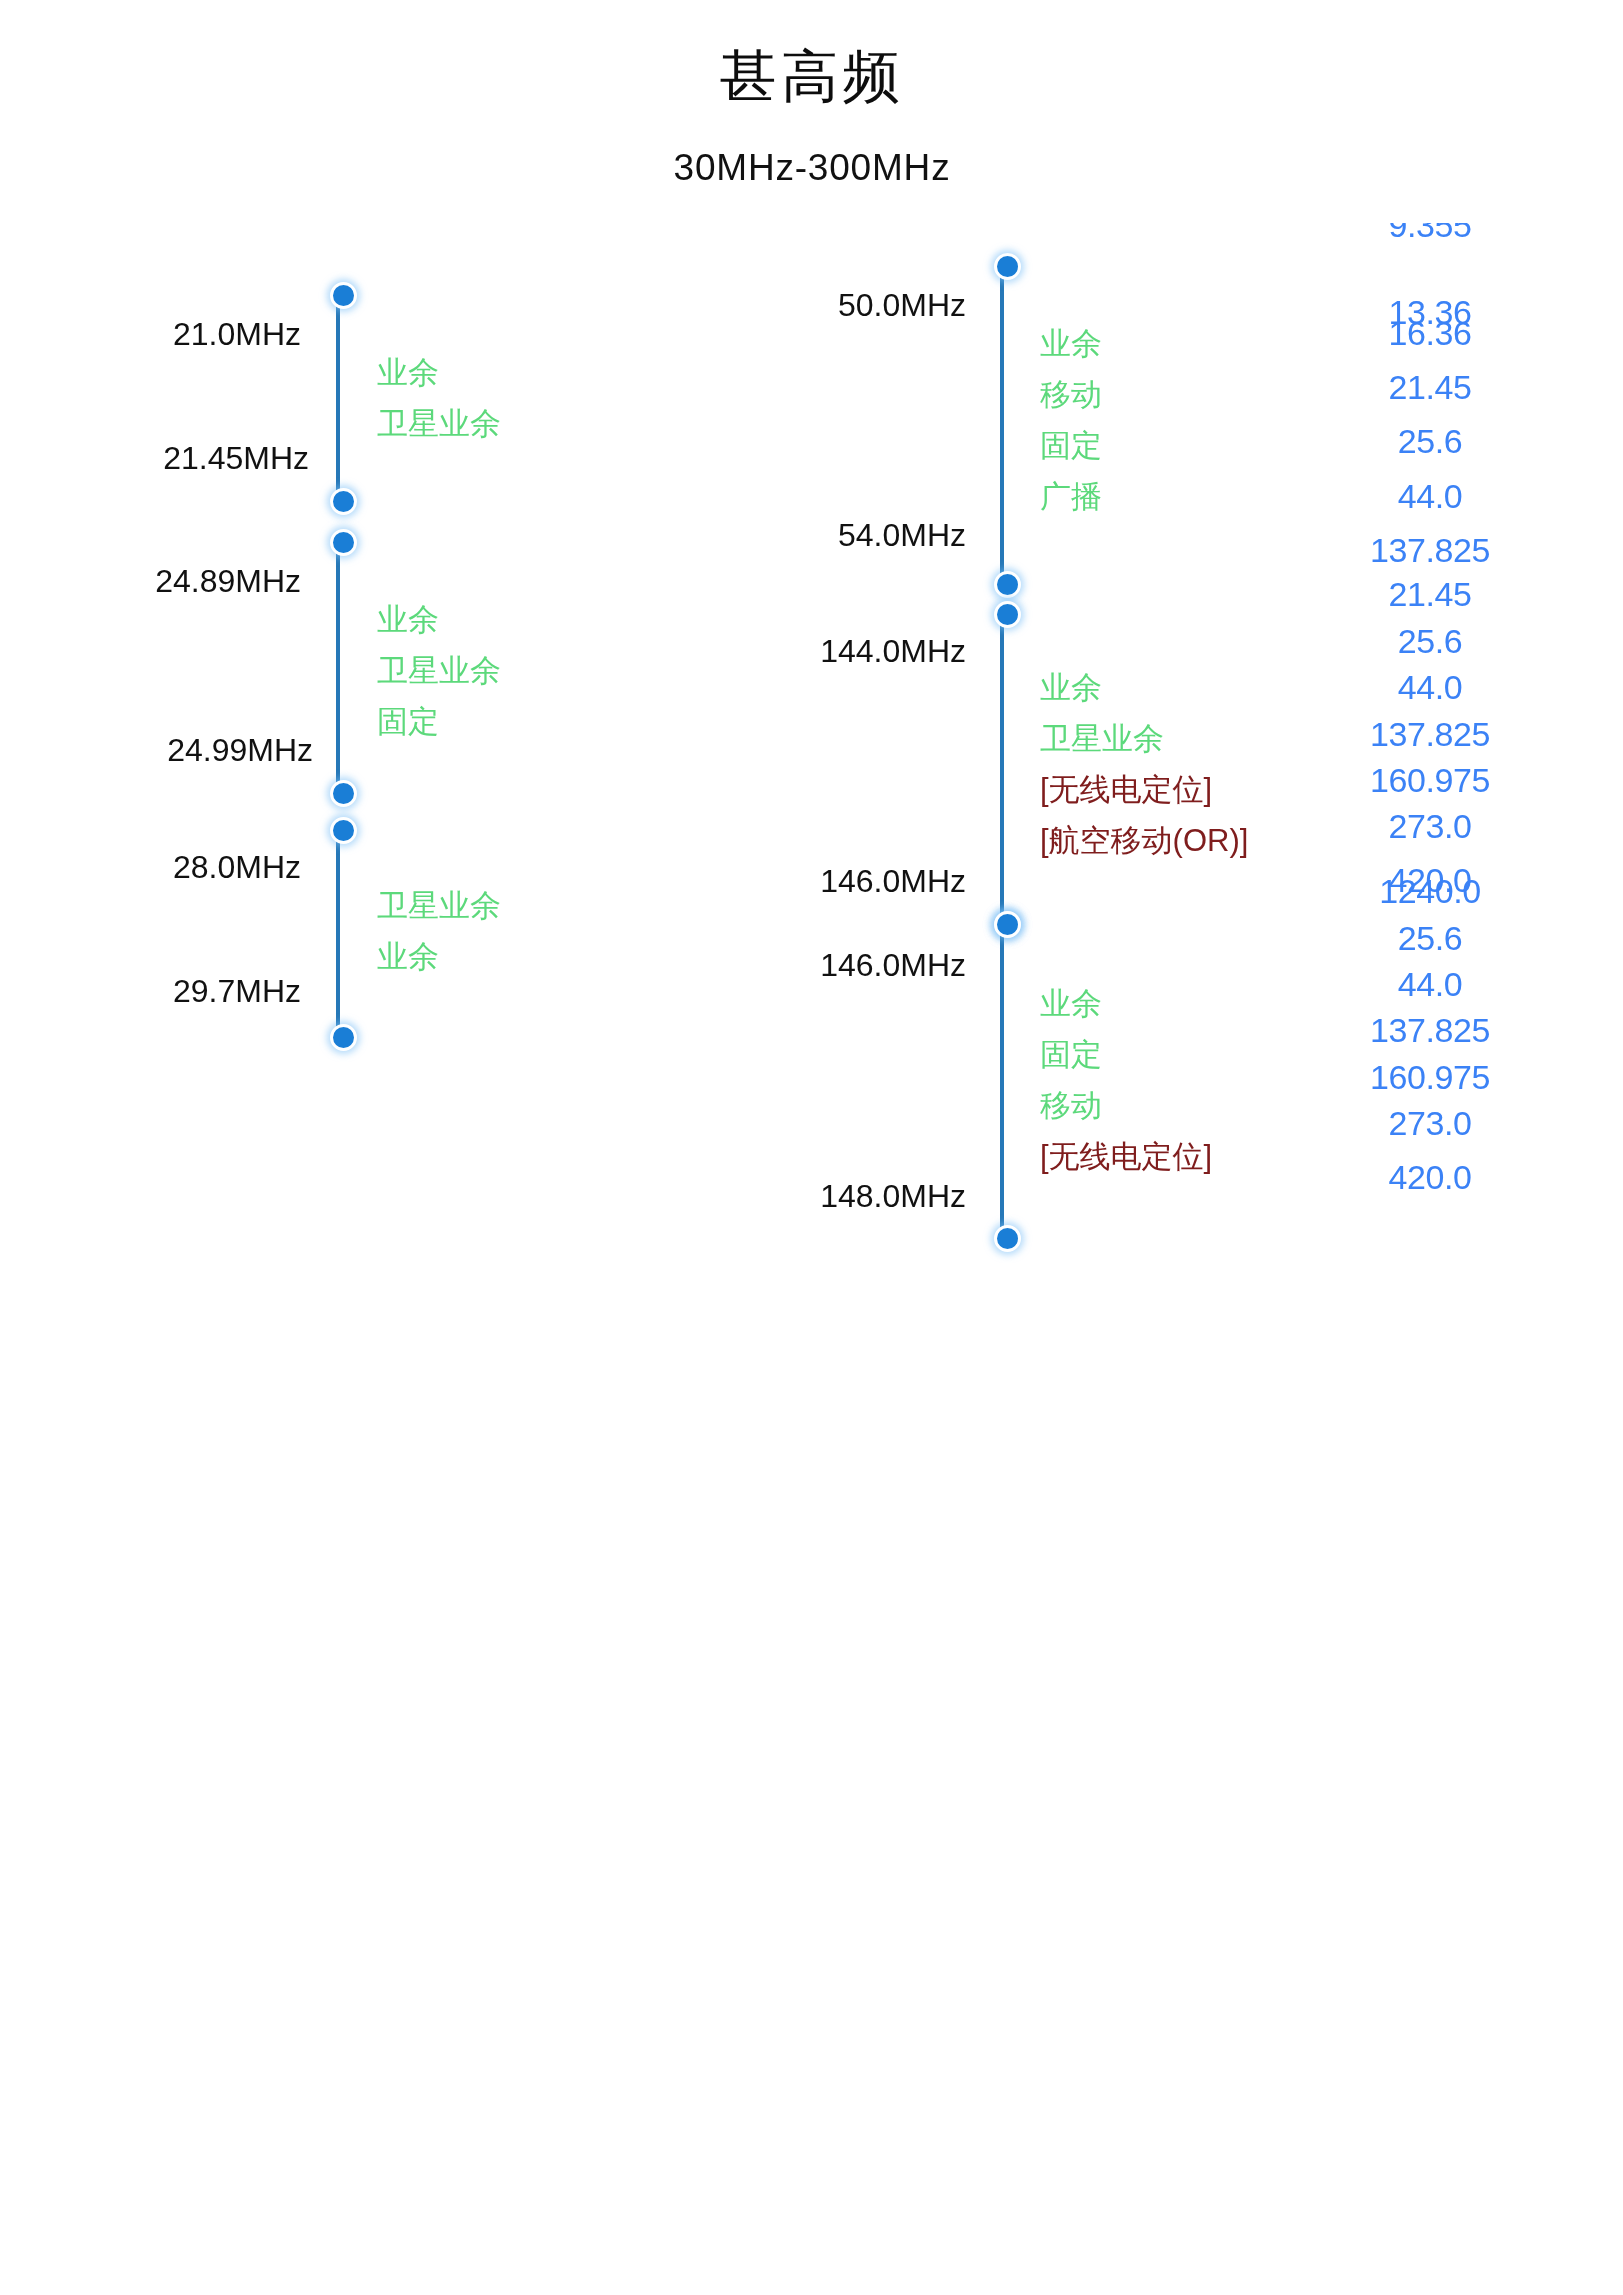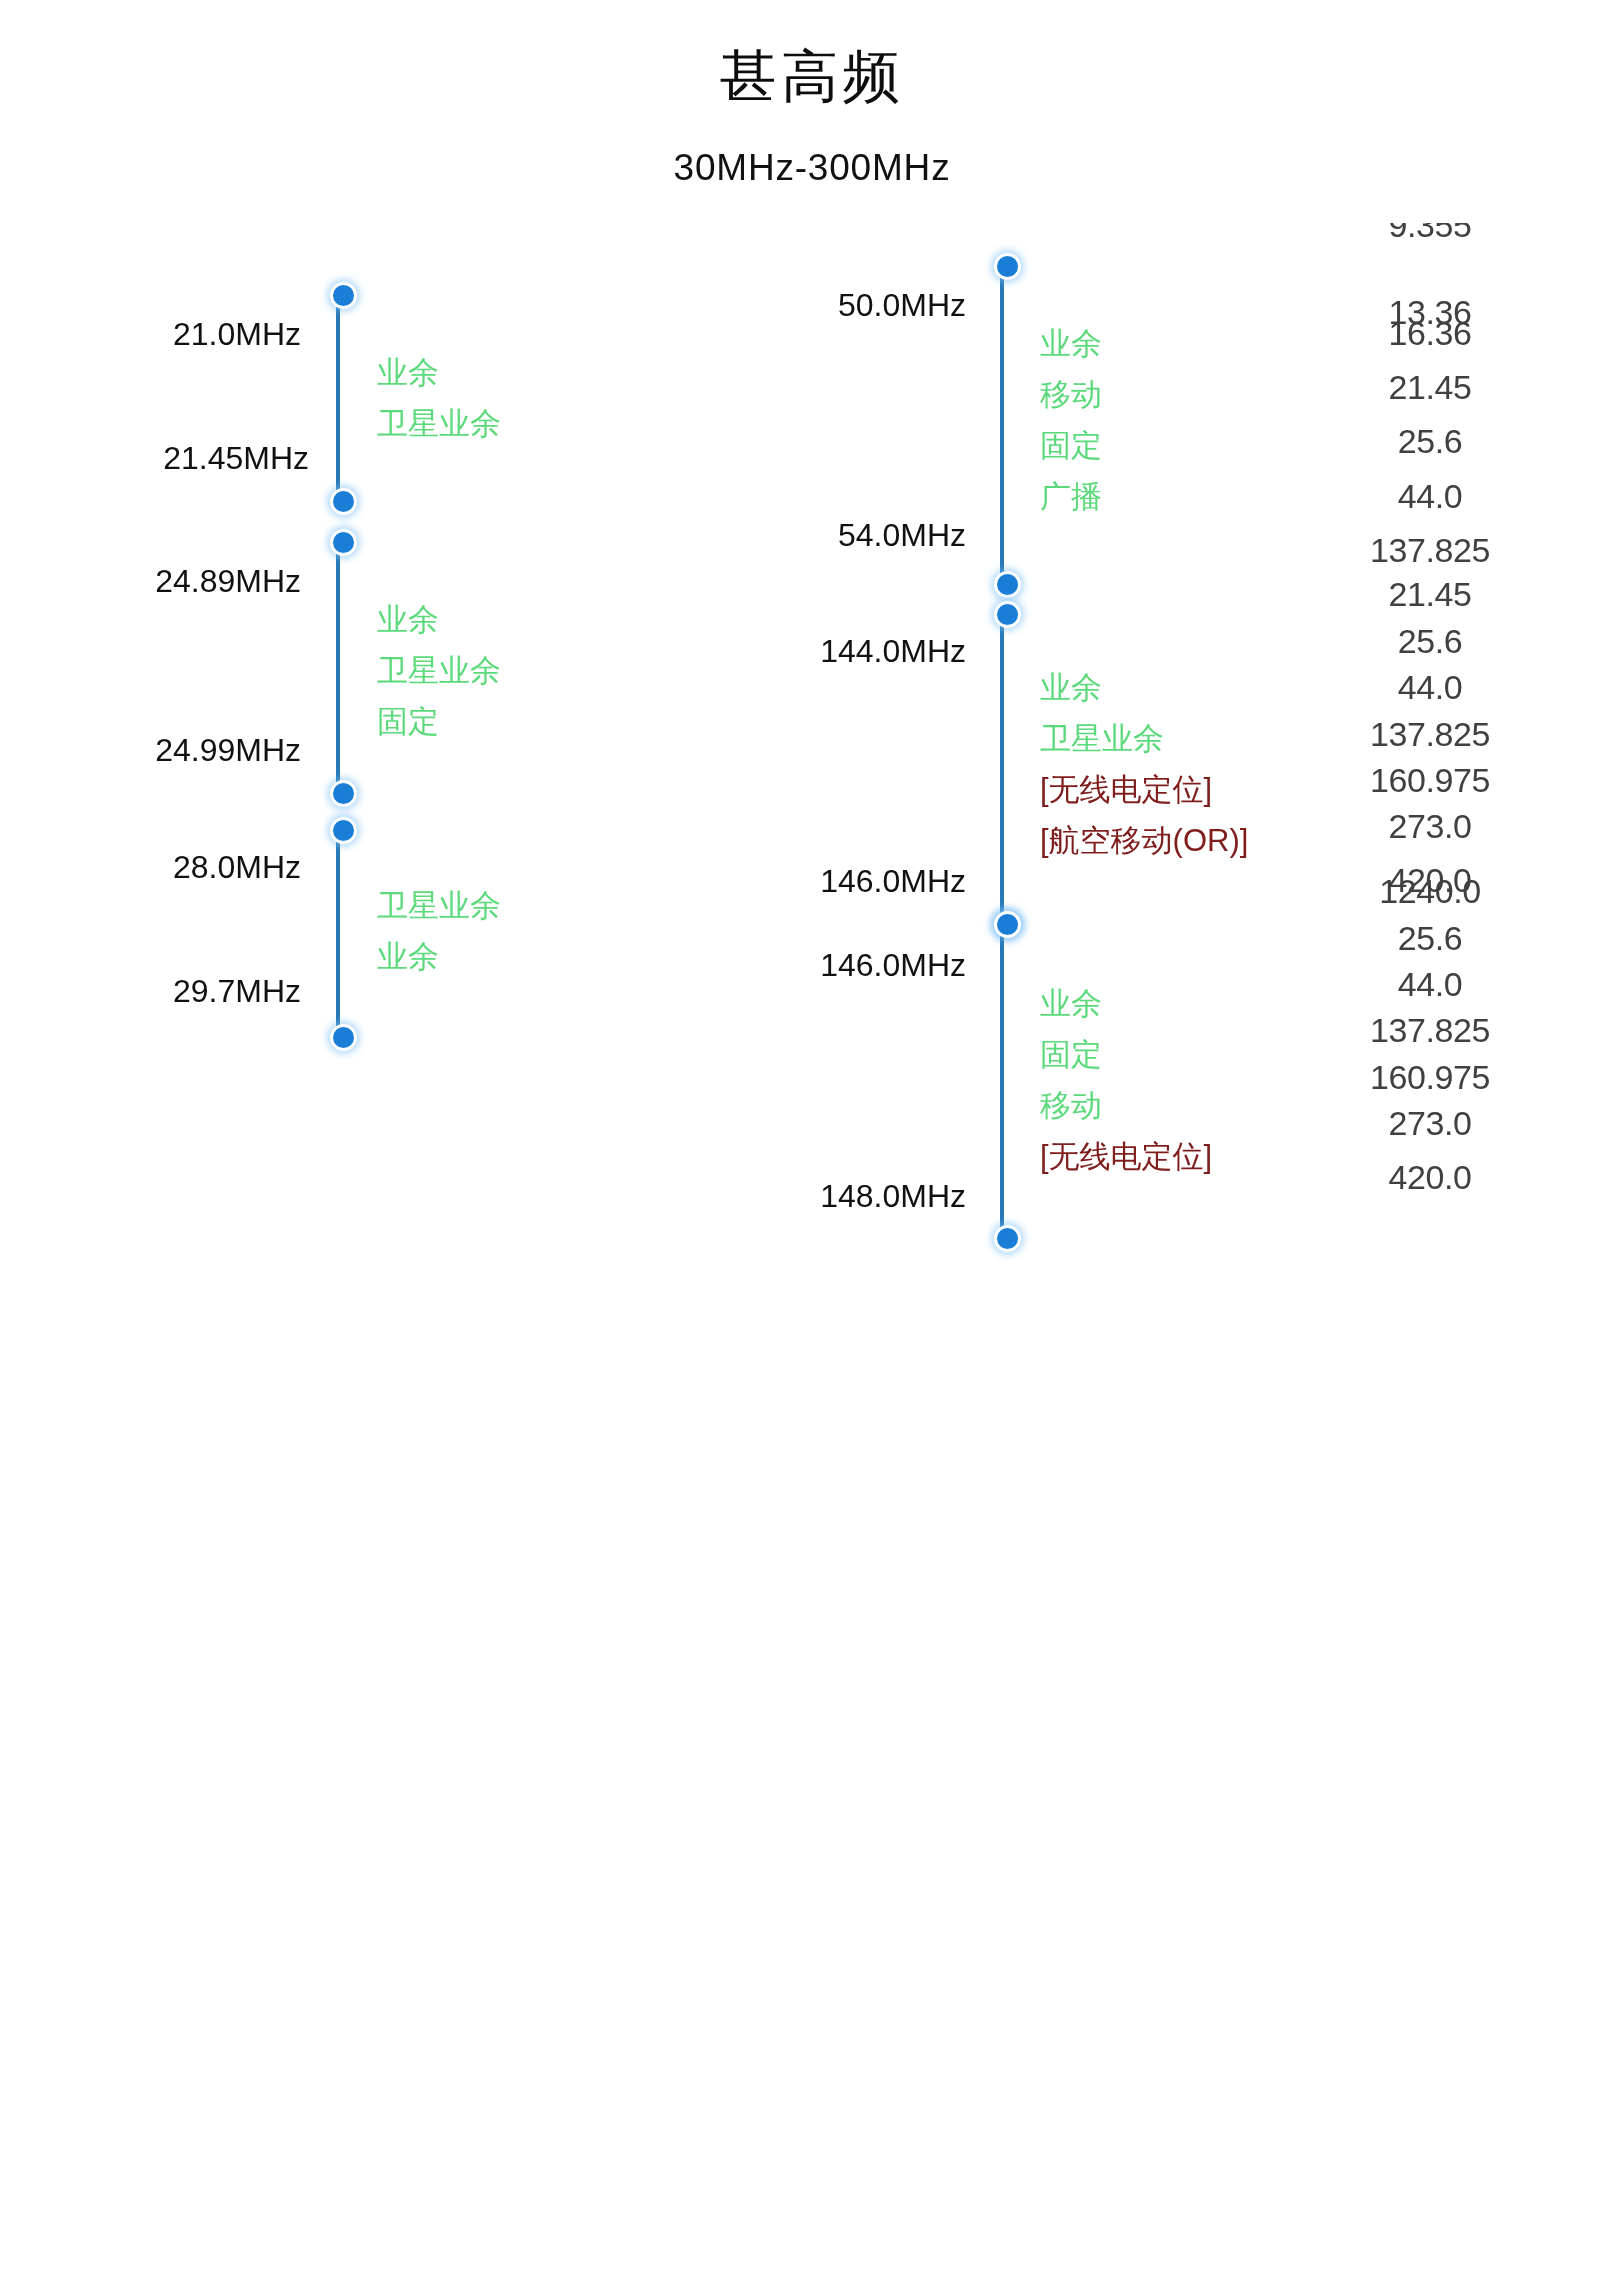--- a/index.html
+++ b/index.html
@@ -99,21 +99,21 @@
     top: 223px;
     width: 255px;
     height: 1036px;
     overflow: hidden;
   }
   .num {
     position: absolute;
     width: 201px;
     text-align: center;
     font-size: 34px;
-    color: #404040;
+    color: #3b82f6;
     white-space: nowrap;
     letter-spacing: -0.4px;
   }
 </style>
 </head>
 <body>
 
 <div id="header">
   <div id="title">甚高频</div>
   <div id="subtitle">30MHz-300MHz</div>
@@ -126,21 +126,21 @@
     <div class="freq-label" style="left: 0px; width: 301px; top: 334px;">21.0MHz</div>
     <div class="freq-label" style="left: 0px; width: 301px; top: 458px; padding-left: 8px;">21.45MHz</div>
     <div class="svc-block" style="left: 377px; top: 357px;">
       <div class="svc primary">业余</div>
       <div class="svc primary">卫星业余</div>
     </div>
     <div class="track" style="left: 336px; top: 539px; height: 250px;"></div>
     <div class="dot" style="left: 338px; top: 539px;"></div>
     <div class="dot" style="left: 338px; top: 790px;"></div>
     <div class="freq-label" style="left: 0px; width: 301px; top: 581px;">24.89MHz</div>
-    <div class="freq-label" style="left: 0px; width: 301px; top: 750px;">24.99MHz</div>
+    <div class="freq-label" style="left: 12px; width: 301px; top: 750px;">24.99MHz</div>
     <div class="svc-block" style="left: 377px; top: 604px;">
       <div class="svc primary">业余</div>
       <div class="svc primary">卫星业余</div>
       <div class="svc primary">固定</div>
     </div>
     <div class="track" style="left: 336px; top: 827px; height: 207px;"></div>
     <div class="dot" style="left: 338px; top: 827px;"></div>
     <div class="dot" style="left: 338px; top: 1034px;"></div>
     <div class="freq-label" style="left: 0px; width: 301px; top: 867px;">28.0MHz</div>
     <div class="freq-label" style="left: 0px; width: 301px; top: 991px;">29.7MHz</div>

